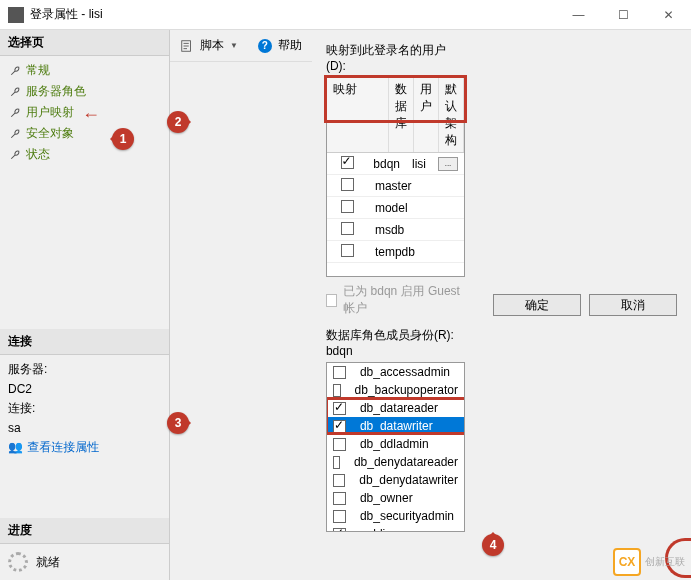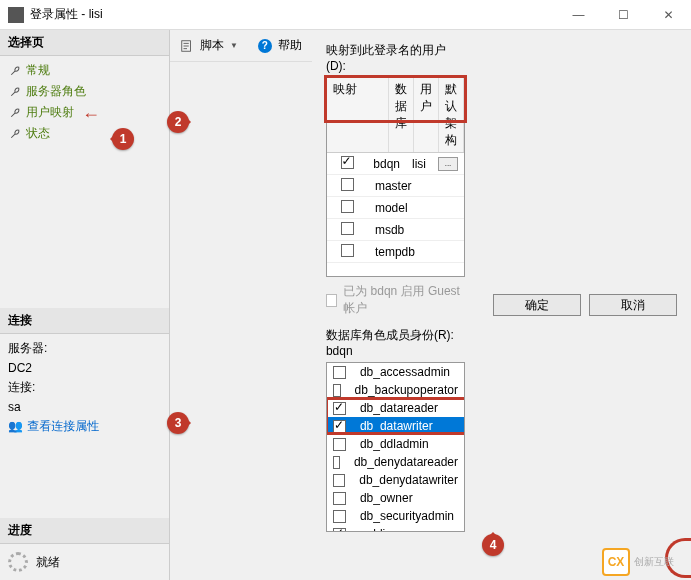--- a/index.html
+++ b/index.html
@@ -61,21 +61,21 @@
 
 .role-list { background:#fff; border:1px solid #999; height:170px; overflow-y:scroll; position:relative;}
 .role-row { display:flex; align-items:center; height:18px; padding:0 6px; gap:14px;}
 .role-row.selected { background:#0078d7; color:#fff;}
 .red-box2 { position:absolute; border:3px solid #c0392b; pointer-events:none; z-index:5;}
 
 .footer { padding:8px 14px; display:flex; justify-content:flex-end; gap:8px; align-items:center;}
 .btn { width:88px; height:22px; border:1px solid #888; background:#e8e8e8; display:inline-flex; align-items:center; justify-content:center; cursor:pointer;}
 .red-arc { position:absolute; right:0; bottom:2px; width:26px; height:40px; border:3px solid #c0392b; border-right:none; border-top-left-radius:20px; border-bottom-left-radius:20px; pointer-events:none;}
 
-.watermark { position:absolute; right:17px; bottom:4px; display:flex; align-items:center; gap:4px; z-index:20;}
+.watermark { position:absolute; right:6px; bottom:4px; display:flex; align-items:center; gap:4px; z-index:20;}
 .wm-logo { width:28px; height:28px; border:2px solid #f5a623; border-radius:4px; display:flex; align-items:center; justify-content:center; color:#f5a623; font-weight:bold; font-size:12px; background:#fff;}
 </style>
 </head>
 <body>
 
 <div class="titlebar">
   <div class="icon"></div>
   <div class="title">登录属性 - lisi</div>
   <div class="winbtns">
     <div class="winbtn">—</div>
@@ -106,20 +106,28 @@
           <span class="label">服务器角色</span>
         </div>
         <div class="nav-item">
           <span class="wr">
             <svg viewBox="0 0 16 16">
               <path d="M13 3a4 4 0 01-5 5L3 13l0 0 5-5a4 4 0 015-5z" fill="none" stroke="#555" stroke-width="1.4"></path>
             </svg>
           </span>
           <span class="label">用户映射</span>
           <span style="position: absolute; left: 82px; color: rgb(192, 57, 43); font-size: 18px; font-weight: bold;">←</span>
+        </div>
+        <div class="nav-item">
+          <span class="wr">
+            <svg viewBox="0 0 16 16">
+              <path d="M13 3a4 4 0 01-5 5L3 13l0 0 5-5a4 4 0 015-5z" fill="none" stroke="#555" stroke-width="1.4"></path>
+            </svg>
+          </span>
+          <span class="label">安全对象</span>
         </div>
         <div class="nav-item">
           <span class="wr">
             <svg viewBox="0 0 16 16">
               <path d="M13 3a4 4 0 01-5 5L3 13l0 0 5-5a4 4 0 015-5z" fill="none" stroke="#555" stroke-width="1.4"></path>
             </svg>
           </span>
           <span class="label">状态</span>
         </div>
       </div>

